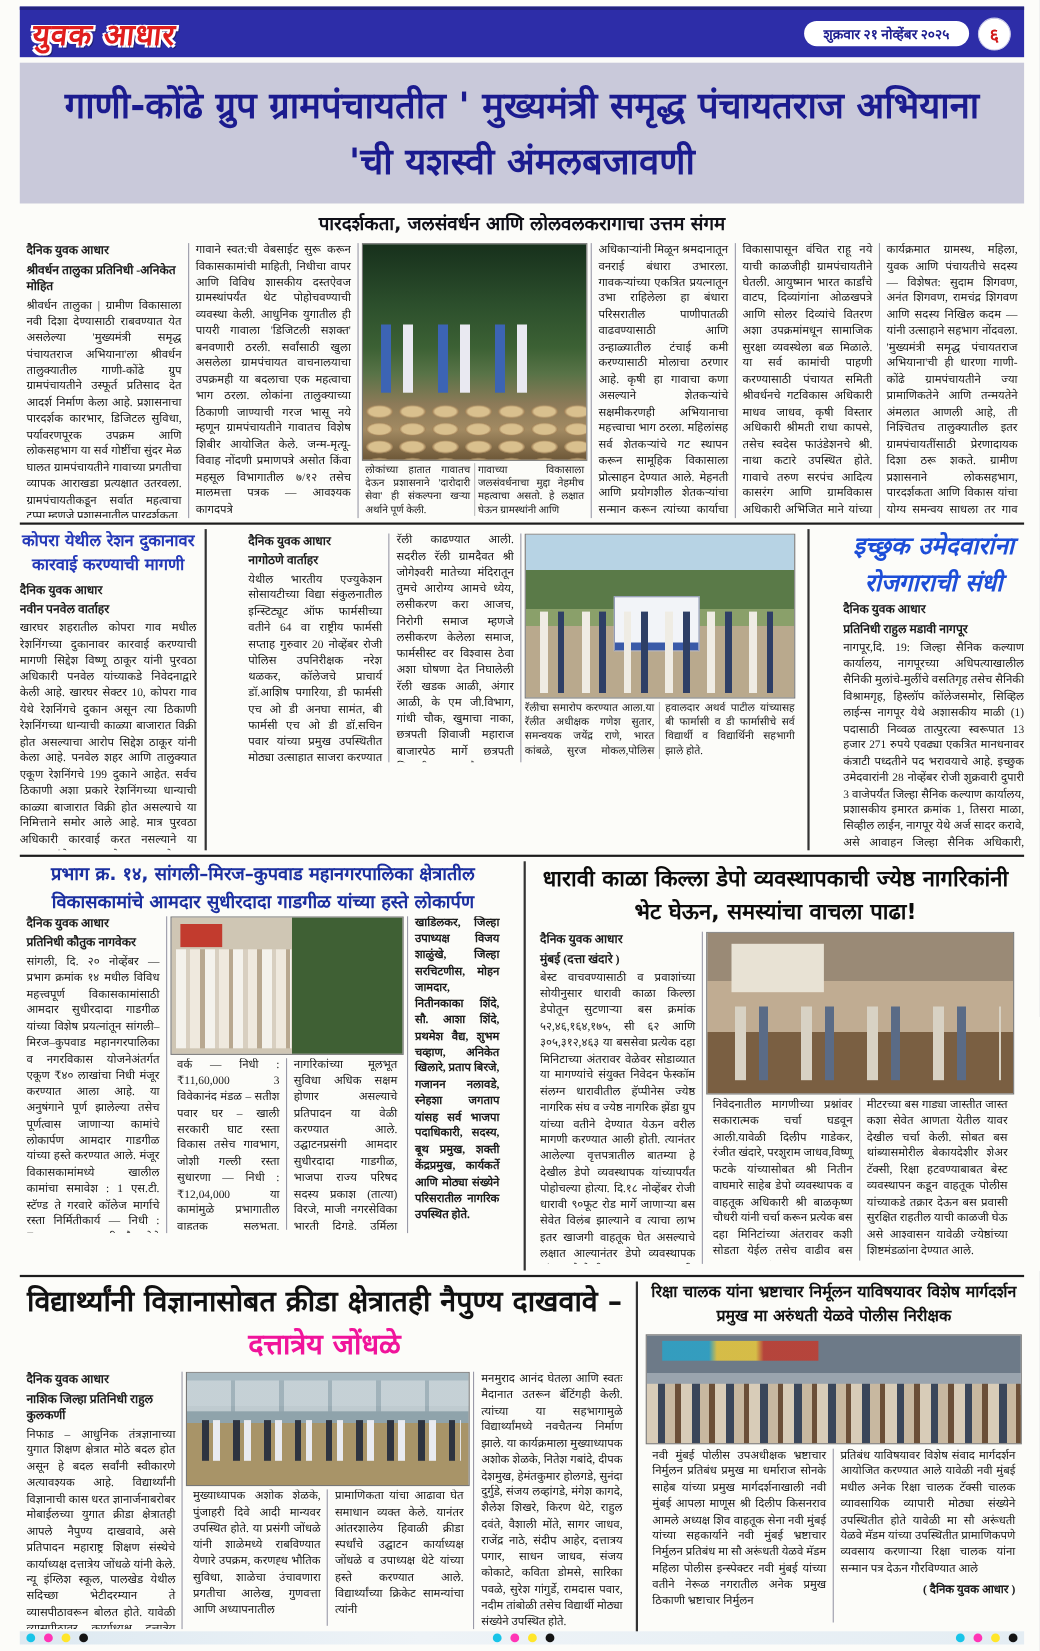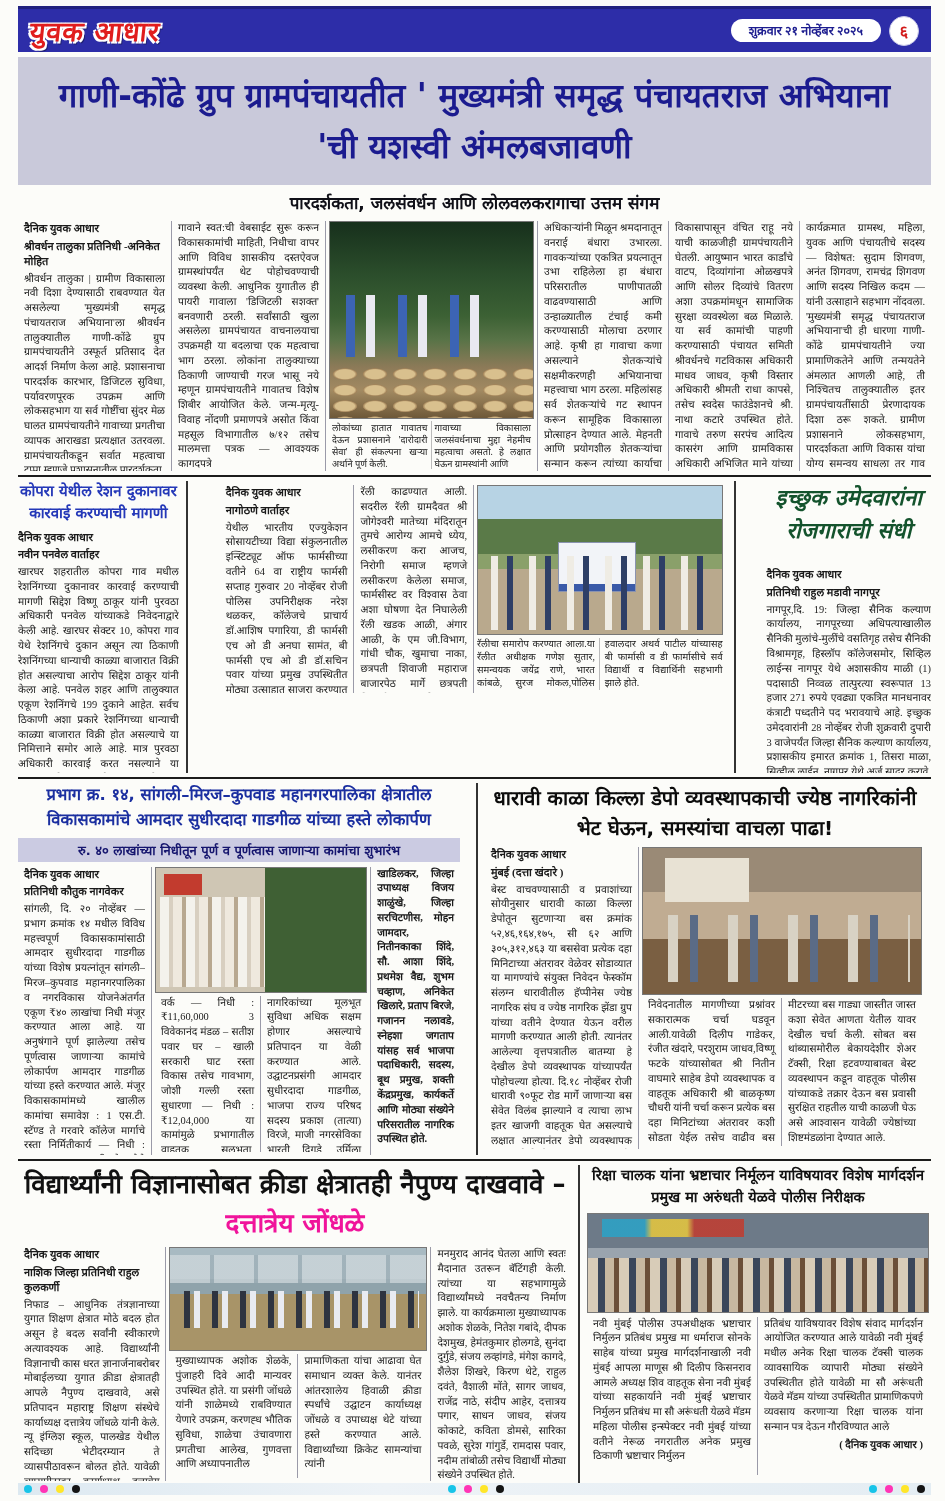--- a/index.html
+++ b/index.html
@@ -87,22 +87,22 @@
   .pharma-photo-wrap { width:266px; padding:0 3px; overflow:hidden; }
   .photo-rally { height:150px;
     background:linear-gradient(180deg,#b7d3e4 0 22%,#5a7a48 22% 46%,#8aa06a 46% 56%,#b9a98d 56% 100%); }
   .photo-rally::before { content:""; position:absolute; left:33%; top:38%; width:31%; height:32%;
     background:#f2f4f8; border:1px solid #8a93b0; box-shadow:inset 0 -7px 0 #3a5aa8; }
   .photo-rally::after { content:""; position:absolute; bottom:3%; left:2%; right:2%; height:50%;
     background:repeating-linear-gradient(90deg,transparent 0 8px,#efece4 8px 15px,transparent 15px 24px,#2e3f66 24px 30px,transparent 30px 38px); }
   .pharma-caption { margin-top:3px; height:52px; column-count:2; column-gap:10px; column-rule:1px solid #bbb;
     font-size:9.6px; line-height:1.35; text-align:justify; overflow:hidden; }
   .jobs { width:181px; padding-left:7px; overflow:hidden; }
-  .jobs-head { color:#14532d; font-family:"DejaVu Sans","Liberation Sans",sans-serif;
-    font-weight:bold; font-style:italic; font-size:22px; line-height:1.5; text-align:center; margin-bottom:20px; }
+  .jobs-head { color:#1d4ed8; font-family:"DejaVu Sans","Liberation Sans",sans-serif;
+    font-weight:bold; font-style:italic; font-size:22px; line-height:1.5; text-align:center; margin-bottom:0; }
 
   
   .band3 { display:flex; height:372px; }
   .sangli { width:460px; padding-right:16px; border-right:2px solid #333; overflow:hidden; }
   .sangli-head { color:#1b2fa0; font-family:"DejaVu Sans","Liberation Sans",sans-serif;
     font-weight:bold; font-size:16.5px; line-height:1.5; text-align:center; }
   .sangli-sub { background:#cbcbe2; color:#15156e; font-family:"DejaVu Sans","Liberation Sans",sans-serif;
     font-weight:bold; font-size:13px; text-align:center; padding:3px 0; margin:5px 0; }
   .sangli-body { display:flex; height:288px; }
   .sangli-body .cols1 { width:139px; }
@@ -243,21 +243,20 @@
         <div class="byline">प्रतिनिधी राहुल मडावी नागपूर</div>
         <div class="btxt">नागपूर,दि. 19: जिल्हा सैनिक कल्याण कार्यालय, नागपूरच्या अधिपत्याखालील सैनिकी मुलांचे-मुलींचे वसतिगृह तसेच सैनिकी विश्रामगृह, हिस्लॉप कॉलेजसमोर, सिव्हिल लाईन्स नागपूर येथे अशासकीय माळी (1) पदासाठी निव्वळ तात्पुरत्या स्वरूपात 13 हजार 271 रुपये एवढ्या एकत्रित मानधनावर कंत्राटी पध्दतीने पद भरावयाचे आहे. इच्छुक उमेदवारांनी 28 नोव्हेंबर रोजी शुक्रवारी दुपारी 3 वाजेपर्यंत जिल्हा सैनिक कल्याण कार्यालय, प्रशासकीय इमारत क्रमांक 1, तिसरा माळा, सिव्हील लाईन, नागपूर येथे अर्ज सादर करावे, असे आवाहन जिल्हा सैनिक अधिकारी, नागपूर यांनी केले आहे. अधिक माहितीसाठी कार्यालयीन वेळेत कार्यालयाच्या दुरध्वनी क्रमांकावर ०७१२-२५६११३३ संपर्क साधावा. माजी सैनिक, माजी सैनिक विधवा तसेच त्यांच्या पाल्यांना प्राधान्य देण्यात येईल.</div>
       </div>
     </div>
 
     <div class="rule"></div>
 
     <div class="band3">
       <div class="sangli">
         <div class="sangli-head">प्रभाग क्र. १४, सांगली–मिरज–कुपवाड महानगरपालिका क्षेत्रातील विकासकामांचे आमदार सुधीरदादा गाडगीळ यांच्या हस्ते लोकार्पण</div>
-        <div class="sangli-sub">रु. ४० लाखांच्या निधीतून पूर्ण व पूर्णत्वास जाणाऱ्या कामांचा शुभारंभ</div>
         <div class="sangli-body">
           <div class="col cols1">
             <div class="byline">दैनिक युवक आधार</div>
             <div class="byline">प्रतिनिधी कौतुक नागवेकर</div>
             <div class="btxt">सांगली, दि. २० नोव्हेंबर — प्रभाग क्रमांक १४ मधील विविध महत्त्वपूर्ण विकासकामांसाठी आमदार सुधीरदादा गाडगीळ यांच्या विशेष प्रयत्नांतून सांगली–मिरज–कुपवाड महानगरपालिका व नगरविकास योजनेअंतर्गत एकूण ₹४० लाखांचा निधी मंजूर करण्यात आला आहे. या अनुषंगाने पूर्ण झालेल्या तसेच पूर्णत्वास जाणाऱ्या कामांचे लोकार्पण आमदार गाडगीळ यांच्या हस्ते करण्यात आले. मंजूर विकासकामांमध्ये खालील कामांचा समावेश : 1 एस.टी. स्टॅण्ड ते गरवारे कॉलेज मार्गाचे रस्ता निर्मितीकार्य — निधी : ₹16,14,000  2 माळी चौक येथे पावसाच्या पाण्याच्या निचऱ्यासाठी सी.डी.</div>
           </div>
           <div class="sangli-mid">
             <div class="photo photo-sangli"></div>
             <div class="sangli-mid-cols">
               <div class="col">

